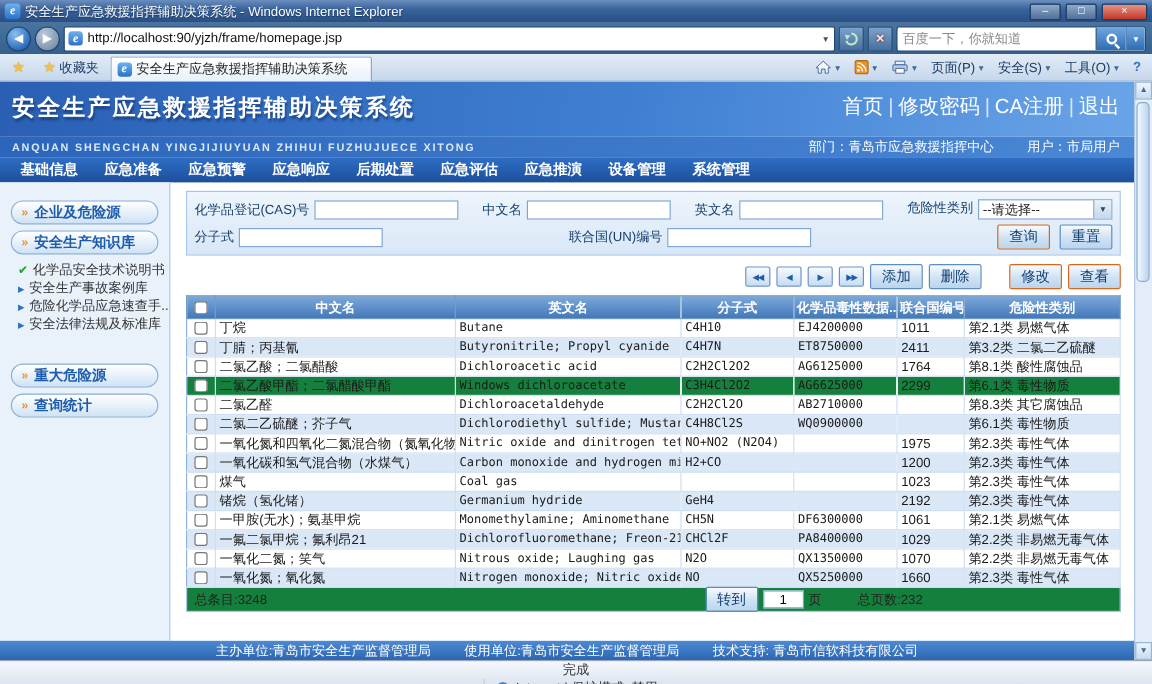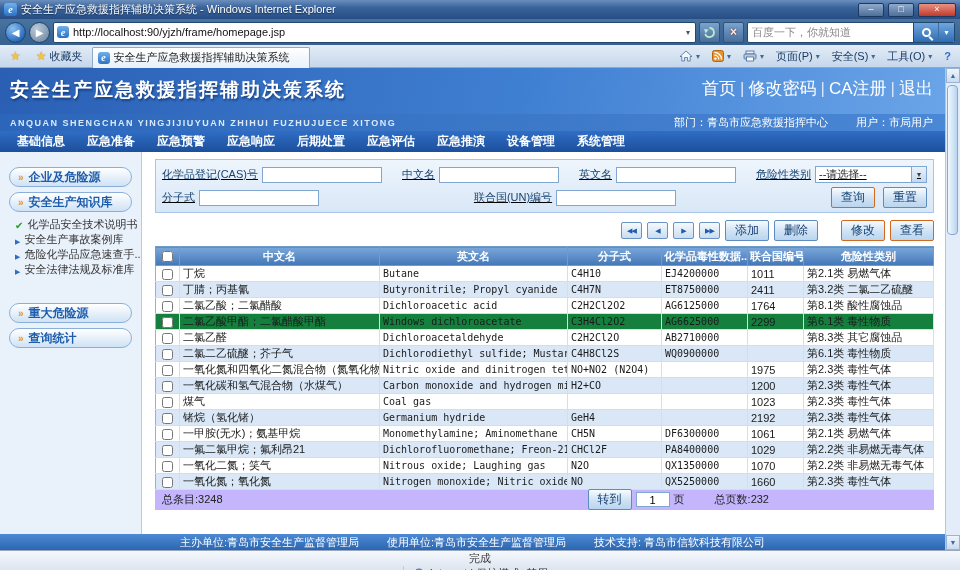--- a/index.html
+++ b/index.html
@@ -60,21 +60,21 @@
   .chev{color:#e8912d;font-size:10px;}
   .sb-items{margin:5px 0 8px 15px;}
   .sb-item{display:flex;align-items:center;gap:4px;height:15px;font-size:11px;color:#333;white-space:nowrap;overflow:hidden;}
   .sb-item .bullet::before{content:"▶";font-size:7px;color:#2f6ec5;}
   .sb-item.active .bullet::before{content:"✔";font-size:10px;color:#17a317;}
 
   .main{flex:1;min-width:0;padding:7px 11px 0 13px;overflow:hidden;}
   .q-title{font-size:12px;font-weight:bold;color:#1c5cab;margin:0 0 3px 2px;}
   .querybox{border:1px solid #a9c6e8;background:linear-gradient(#eef5fc,#d8e7f7);padding:3px 6px;}
   .qrow{display:flex;align-items:center;justify-content:space-between;height:23px;}
-  .fld{display:flex;align-items:center;text-decoration:underline;}
+  .fld{display:flex;}
   .lbl{font-size:11px;color:#16406e;padding-right:4px;white-space:nowrap;}
   .qinput{width:120px;height:16px;border:1px solid #7fa7d1;font-size:11px;padding:0 2px;background:#fff;font-family:inherit;}
   .qselect{width:112px;height:17px;border:1px solid #7fa7d1;background:#fff;display:flex;align-items:center;font-size:11px;color:#222;}
   .sel-text{flex:1;padding-left:3px;white-space:nowrap;overflow:hidden;}
   .sel-arrow{width:15px;height:15px;background:linear-gradient(#e9f1fa,#c4d8ee);border-left:1px solid #7fa7d1;display:flex;align-items:center;justify-content:center;font-size:8px;color:#345;flex:none;}
   .qbuttons{display:flex;gap:8px;}
   .btn{border:1px solid #5f8cc0;background:linear-gradient(#f6fbff,#cfe2f4 55%,#bad5ee);color:#123f73;font-size:12px;padding:1px 9px;border-radius:2px;text-align:center;white-space:nowrap;}
   .btn.hot{border-color:#d2691e;}
 
   .actionrow{display:flex;justify-content:flex-end;align-items:center;gap:5px;margin:7px 0 5px;}
@@ -83,21 +83,21 @@
 
   table.grid{width:100%;border-collapse:collapse;border:1px solid #8fb2d9;table-layout:fixed;}
   .grid th{background:linear-gradient(#7aa7d9,#4277b8);color:#fff;font-size:11px;height:19px;border:1px solid #6f9cc9;text-align:center;font-weight:bold;overflow:hidden;white-space:nowrap;padding:0 2px;}
   .grid td{font-size:11px;height:16px;border-right:1px solid #cfe0f1;border-bottom:1px solid #cddff2;padding:0 3px;white-space:nowrap;overflow:hidden;color:#1a1a1a;background:#fff;}
   .grid tr.alt td{background:#d9e7f7;}
   .grid tr.hl td{background:#15803d;}
   .grid td.mono{font-family:"DejaVu Sans Mono",monospace;font-size:10px;}
   .grid .cb{text-align:center;}
   input[type=checkbox]{width:11px;height:11px;margin:0;vertical-align:middle;}
 
-  .totalsbar{height:20px;display:flex;align-items:center;background:#c4b5fd;border:1px solid #aac6e4;border-top:none;font-size:11px;padding:0 6px;color:#222;}
+  .totalsbar{height:20px;display:flex;align-items:center;background:#15803d;border:1px solid #aac6e4;border-top:none;font-size:11px;padding:0 6px;color:#222;}
   .totalsbar .spacer{flex:1;}
   .goto-input{width:34px;height:15px;border:1px solid #7fa7d1;font-size:11px;text-align:center;padding:0;margin:0 4px;font-family:inherit;}
   .total-pages{margin-left:30px;margin-right:158px;}
 
   .page-footer{height:16px;background:linear-gradient(#4d8ad2,#2c66b2);color:#fff;font-size:11px;display:flex;align-items:center;justify-content:center;gap:28px;flex:none;white-space:nowrap;}
 
   .scrollcol{width:15px;background:#e3edf9;border-left:1px solid #b0c7e2;display:flex;flex-direction:column;flex:none;}
   .sc-btn{height:15px;background:linear-gradient(#eef5fd,#c9dcf0);border:1px solid #9ab4d4;font-size:7px;color:#44699d;display:flex;align-items:center;justify-content:center;}
   .sc-track{flex:1;position:relative;}
   .sc-thumb{position:absolute;top:2px;left:1px;width:11px;height:150px;border:1px solid #86a9cf;border-radius:4px;background:linear-gradient(90deg,#f2f8fe,#b9d4ee);}

